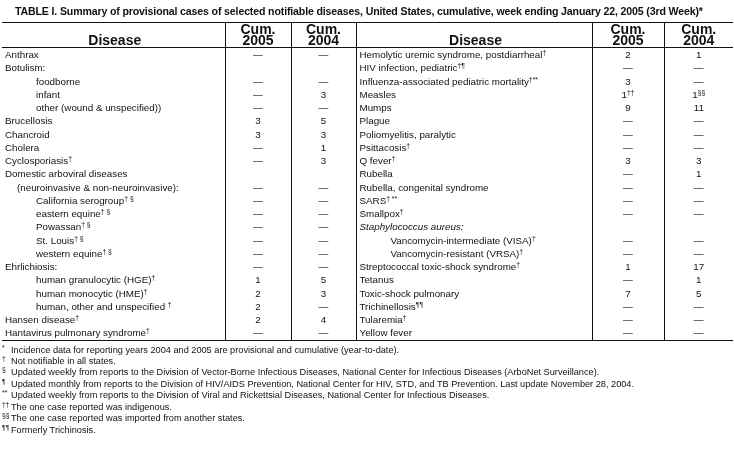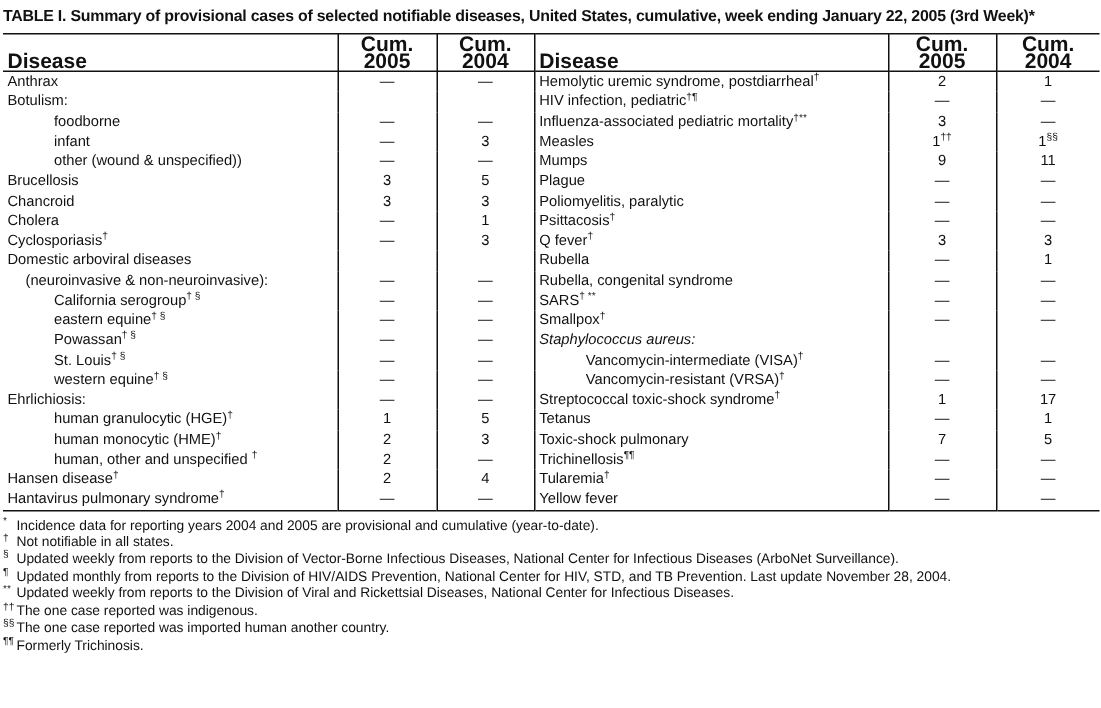--- a/index.html
+++ b/index.html
@@ -4,29 +4,29 @@
 <style>
   * { margin:0; padding:0; box-sizing:border-box; }
   html,body { background:#fff; }
   body {
     width:734px; height:472px; overflow:hidden;
     color:#111; font-family:"Liberation Sans", sans-serif;
   }
   .page { padding:4px 2px 0 2px; }
   .title {
     font-size:10.6px; font-weight:bold; white-space:nowrap;
-    letter-spacing:-0.15px; margin:1px 0 5px 0;
+    letter-spacing:-0.15px; margin:1px 0 5px 13px;
   }
   table { border-collapse:collapse; table-layout:fixed; width:731px; }
   thead th {
     border-top:1.4px solid #111; border-bottom:1px solid #111;
     font-size:14px; font-weight:bold; vertical-align:bottom;
     padding:1px 0 1px 0; line-height:11px;
   }
-  th.h-disease { text-align:left; padding-left:3px; }
+  th.h-disease { text-align:center; padding-left:3px; }
   th.h-cum { text-align:center; }
   .vline { border-right:1px solid #111; }
   tbody { border-bottom:1.4px solid #111; }
   tbody td {
     font-size:9.8px; line-height:13.25px; height:13.25px;
     white-space:nowrap; overflow:hidden; padding:0; vertical-align:middle;
   }
   td.disease { text-align:left; }
   td.val { text-align:center; }
   td .ind-0 { padding-left:3px; }
@@ -255,16 +255,16 @@
       </tbody>
   </table>
 
   <div class="footnotes" id="footnotes">
       <div class="fn"><span class="mk"><sup>*</sup></span><span>Incidence data for reporting years 2004 and 2005 are provisional and cumulative (year-to-date).</span></div>
       <div class="fn"><span class="mk"><sup>†</sup></span><span>Not notifiable in all states.</span></div>
       <div class="fn"><span class="mk"><sup>§</sup></span><span>Updated weekly from reports to the Division of Vector-Borne Infectious Diseases, National Center for Infectious Diseases (ArboNet Surveillance).</span></div>
       <div class="fn"><span class="mk"><sup>¶</sup></span><span>Updated monthly from reports to the Division of HIV/AIDS Prevention, National Center for HIV, STD, and TB Prevention. Last update November 28, 2004.</span></div>
       <div class="fn"><span class="mk"><sup>**</sup></span><span>Updated weekly from reports to the Division of Viral and Rickettsial Diseases, National Center for Infectious Diseases.</span></div>
       <div class="fn"><span class="mk"><sup>††</sup></span><span>The one case reported was indigenous.</span></div>
-      <div class="fn"><span class="mk"><sup>§§</sup></span><span>The one case reported was imported human another country.</span></div>
+      <div class="fn"><span class="mk"><sup>§§</sup></span><span>The one case reported was imported from another states.</span></div>
       <div class="fn"><span class="mk"><sup>¶¶</sup></span><span>Formerly Trichinosis.</span></div>
     </div>
 </div>
 
 </body></html>

